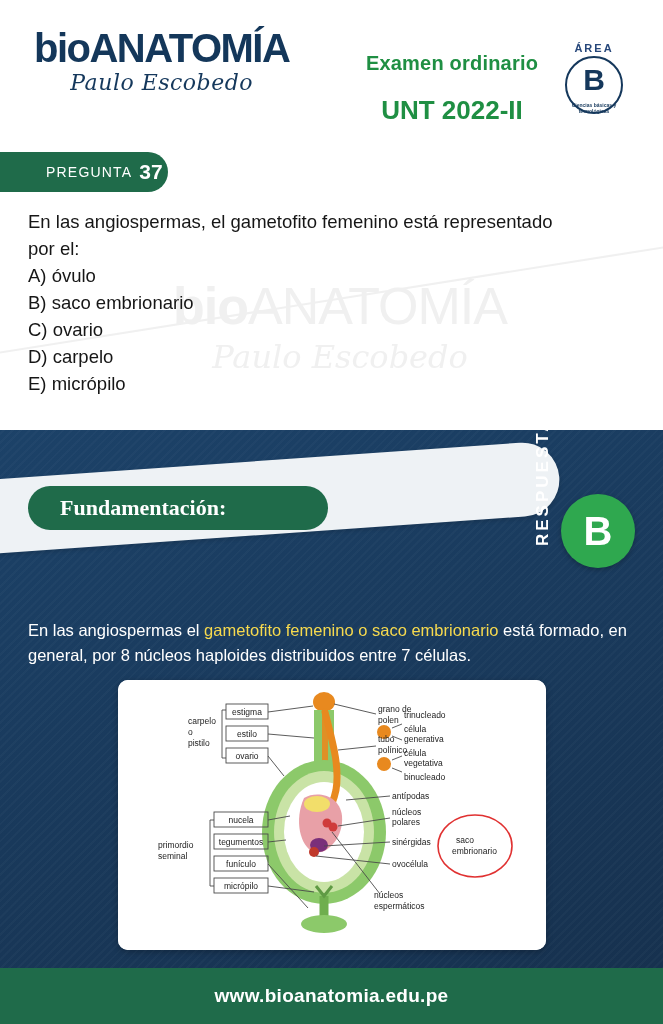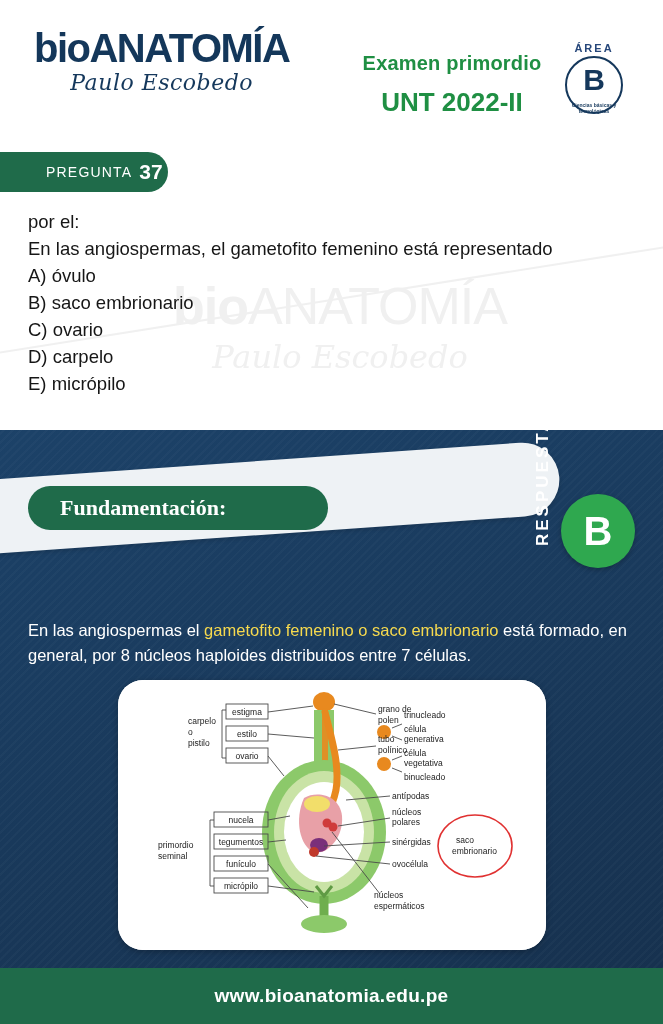--- a/index.html
+++ b/index.html
@@ -101,21 +101,21 @@
     letter-spacing:0.5px;
   }
   .exam{
     position:absolute;
     left:352px; top:52px;
     width:200px;
     text-align:center;
     color:#1f8f43;
   }
   .exam .e1{ font-size:20px; font-weight:700; letter-spacing:0.2px; }
-  .exam .e2{ font-size:26px; font-weight:800; margin-top:12px; }
+  .exam .e2{ font-size:26px; font-weight:800; margin-top:20px; }
   .area{
     position:absolute;
     left:556px; top:42px;
     width:76px;
     text-align:center;
     color:#15385c;
   }
   .area .a-label{
     font-size:11px; font-weight:700; letter-spacing:2px; color:#26477a;
   }
@@ -248,21 +248,21 @@
     z-index:6;
   }
   .explanation .hl{ color:#f6d94e; }
 
   
   .figure-card{
     position:absolute;
     left:118px; top:680px;
     width:428px; height:270px;
     background:#ffffff;
-    border-radius:25px;
+    border-radius:10px;
     z-index:6;
     box-shadow:0 2px 6px rgba(0,0,0,0.25);
     overflow:hidden;
   }
   .fig-svg{ display:block; }
 
   
   .footer{
     position:absolute;
     left:0; bottom:0;
@@ -294,41 +294,41 @@
 
   <div class="header">
     <div class="logo">
       <div class="l1">
         <span class="bio">bio</span><span class="ana">ANATOMÍA</span>
       </div>
       <div class="l2">Paulo Escobedo</div>
     </div>
 
     <div class="exam">
-      <div class="e1">Examen primordio</div>
+      <div class="e1">Examen ordinario</div>
       <div class="e2">UNT 2022-II</div>
     </div>
 
     <div class="area">
       <div class="a-label">ÁREA</div>
       <div class="circle">
         <div class="letter">B</div>
         <div class="sub">Ciencias básicas y tecnológicas</div>
       </div>
     </div>
   </div>
 
   <div class="pregunta-tag">
     <span class="pt-label">PREGUNTA</span>
     <span class="pt-num">37</span>
   </div>
 
   <div class="question">
+    <div class="stem">En las angiospermas, el gametofito femenino está representado</div>
     <div class="stem">por el:</div>
-    <div class="stem">En las angiospermas, el gametofito femenino está representado</div>
     <div class="opt">A) óvulo</div>
     <div class="opt">B) saco embrionario</div>
     <div class="opt">C) ovario</div>
     <div class="opt">D) carpelo</div>
     <div class="opt">E) micrópilo</div>
   </div>
 
   <div class="fund-wrap">
     <div class="fund-white"></div>
   </div>

